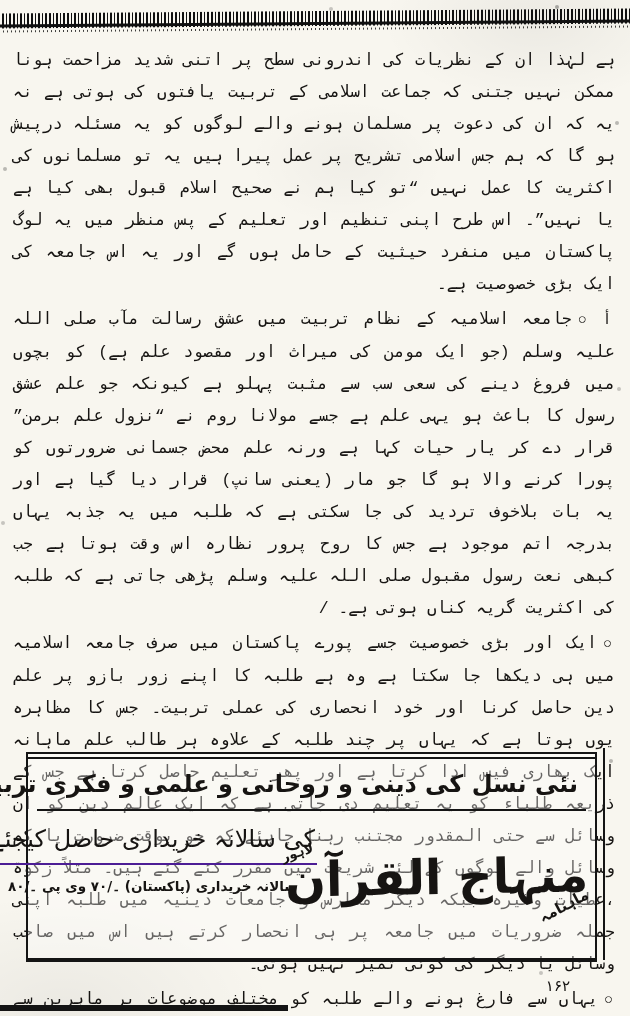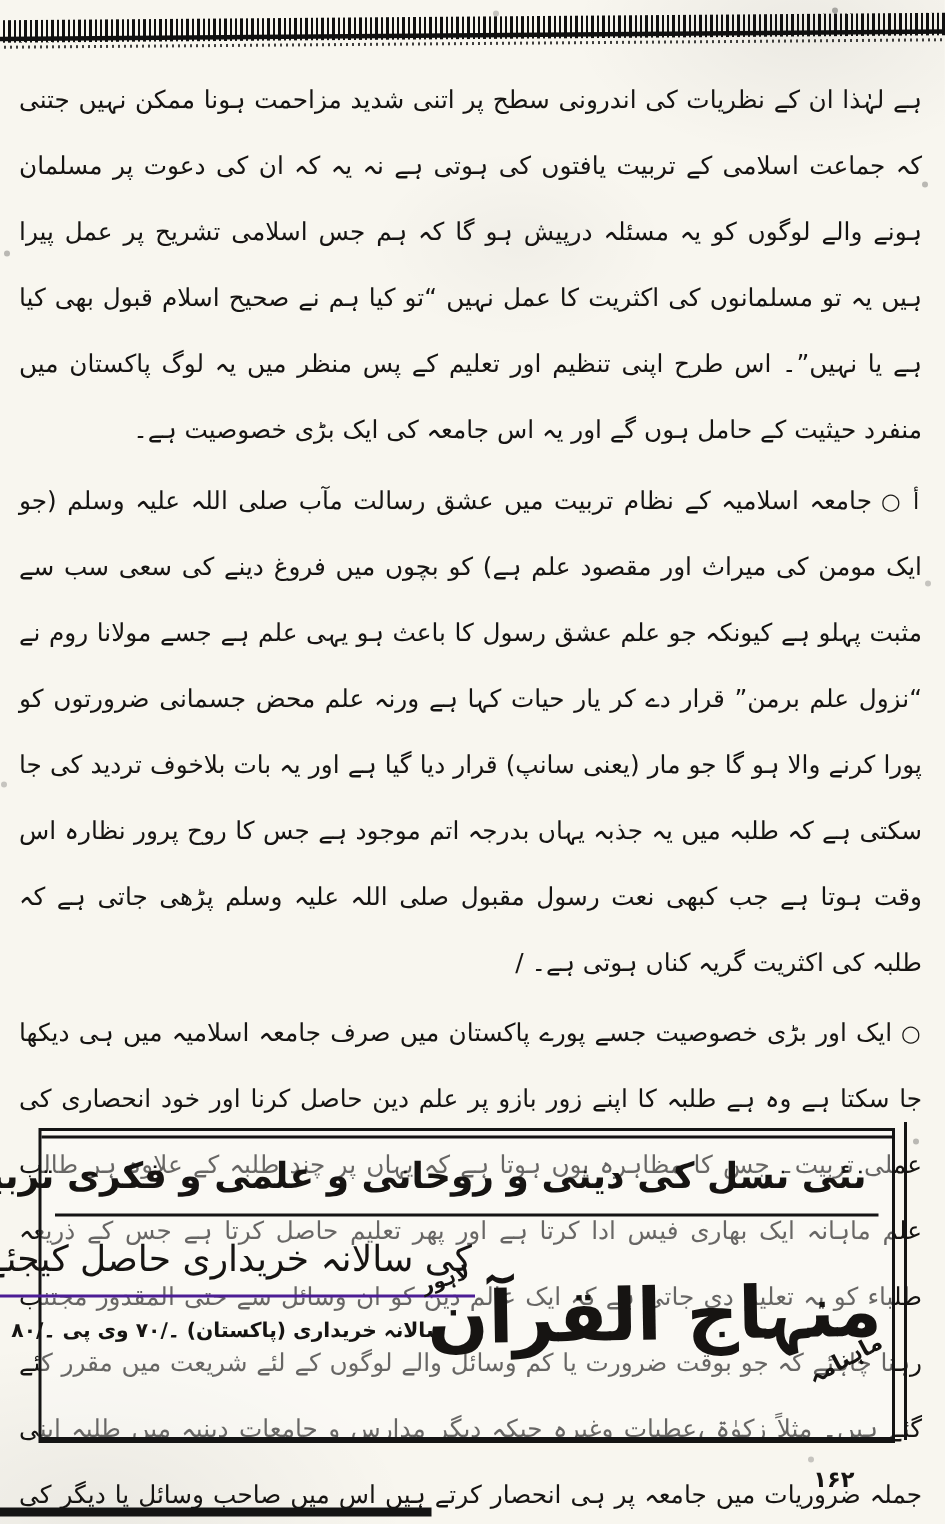--- a/index.html
+++ b/index.html
@@ -45,23 +45,24 @@
   .band::after{
     content:"";position:absolute;left:0;right:0;bottom:-4px;height:2px;
     background:repeating-linear-gradient(90deg,rgba(16,16,16,.8) 0 1px,transparent 1px 4px);
   }
   
   .text-area{
     position:absolute;top:45px;right:15px;left:13px;
   }
   p.para{
     margin:0 0 3px 0;
-    font-size:16.5px;line-height:44px;
+    font-size:16.5px;line-height:32px;
     text-align:justify;
     direction:rtl;
+    font-family:Liberation Mono, monospace;
   }
   .bullet{
     font-size:15px;
     padding-left:6px;
     letter-spacing:1px;
   }
   
   .ad-box{
     position:absolute;top:752px;left:26px;right:33px;height:204px;
     border:2px solid #141414;border-bottom-width:4px;
@@ -97,21 +98,21 @@
     width:44%;padding-top:14px;display:flex;flex-direction:column;align-items:center;
   }
   .sub-line{
     font-size:24px;font-weight:normal;white-space:nowrap;
     border-bottom:2px solid #4c1d95;padding:0 2px 10px;margin-bottom:13px;
   }
   .price-line{font-size:15.5px;font-weight:bold;margin-bottom:13px;white-space:nowrap;}
   .annual-line{font-size:13.5px;font-weight:bold;white-space:nowrap;}
   
   .page-number{
-    position:absolute;top:977px;right:60px;font-size:15px;font-weight:bold;
+    position:absolute;top:977px;right:60px;font-size:15px;font-weight:normal;
     letter-spacing:1px;
   }
   .bottom-bar{
     position:absolute;left:0;top:1005px;width:288px;height:6px;background:#141414;
   }
 </style>
 </head>
 <body>
 
 <div class="paper-tint"></div>

